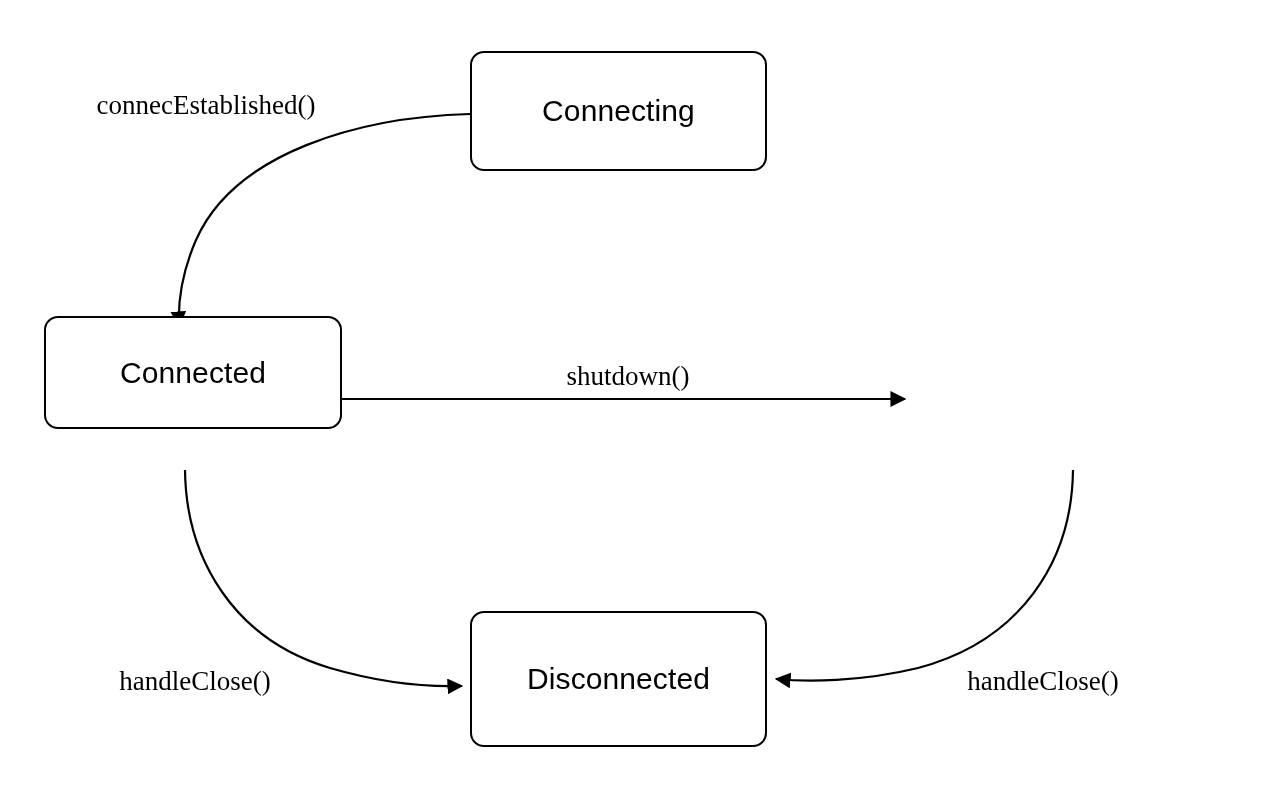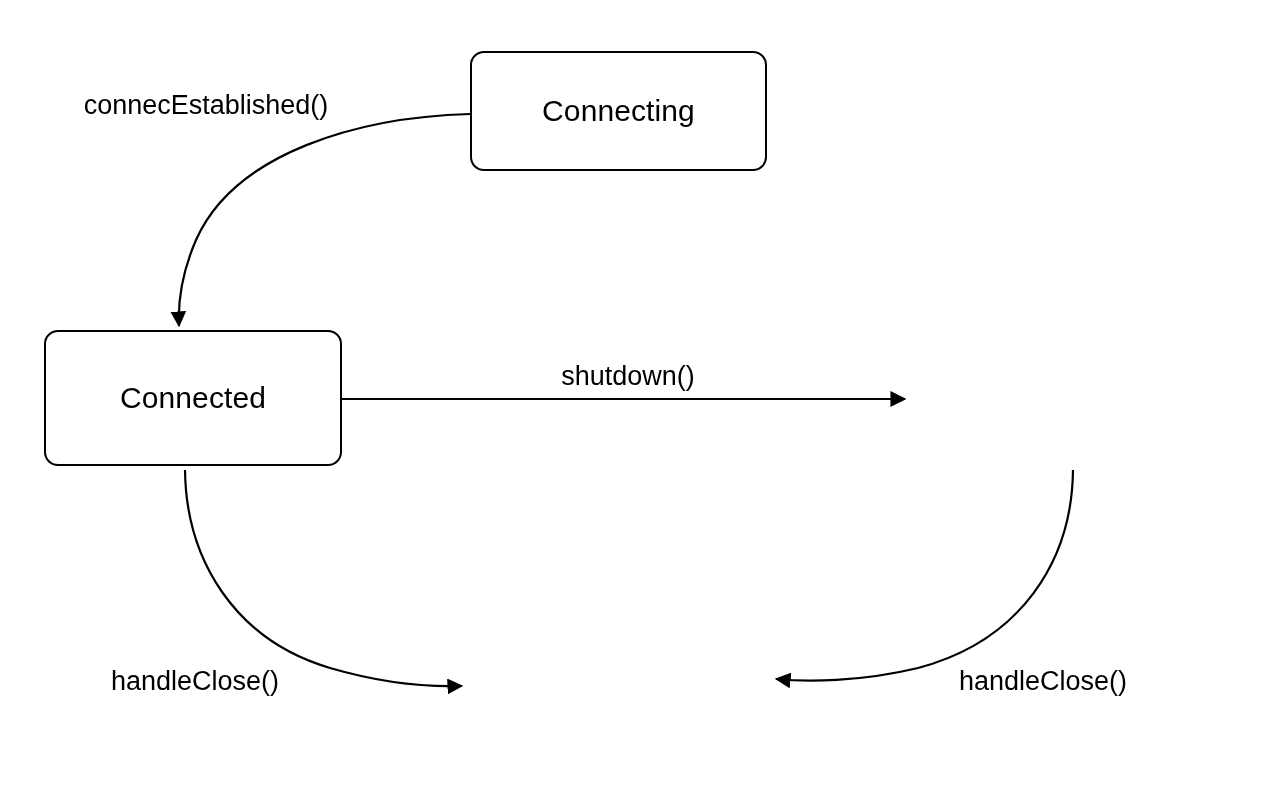--- a/index.html
+++ b/index.html
@@ -40,31 +40,31 @@
   .state-label {
     font-family: "Liberation Sans", sans-serif;
     font-size: 30px;
     line-height: 1;
     letter-spacing: 0.1px;
     color: #000000;
     white-space: nowrap;
   }
   .edge-label {
     position: absolute;
-    font-family: Liberation Sans, sans-serif;
+    font-family: Liberation Serif, serif;
     font-size: 27px;
     line-height: 1;
     color: #000000;
     white-space: nowrap;
     transform: translate(-50%, -50%);
     text-align: right;
   }
   
   #node-connecting    { left: 470px; top: 51px;  width: 297px; height: 120px; }
-  #node-connected     { left: 44px;  top: 330px; width: 298px; height: 136px; }
+  #node-connected     { left: 44px;  top: 316px; width: 298px; height: 113px; }
   #node-disconnecting { left: 913px; top: 334px; width: 297px; height: 136px; }
   #node-disconnected  { left: 470px; top: 611px; width: 297px; height: 136px; }
   
   #label-connec-established { left: 206px; top: 105px; }
   #label-shutdown           { left: 628px; top: 376px; }
   #label-handle-close-left  { left: 195px; top: 681px; }
   #label-handle-close-right { left: 1043px; top: 681px; }
 </style>
 </head>
 <body>
@@ -89,20 +89,23 @@
 
   <div id="node-connecting" class="state-node">
     <span class="state-label">Connecting</span>
   </div>
 
   <div id="node-connected" class="state-node">
     <span class="state-label">Connected</span>
   </div>
 
 
+  <div id="node-disconnected" class="state-node">
+    <span class="state-label">Disconnected</span>
+  </div>
 
   <div id="label-connec-established" class="edge-label">connecEstablished()</div>
 
   <div id="label-shutdown" class="edge-label">shutdown()</div>
 
   <div id="label-handle-close-left" class="edge-label">handleClose()</div>
 
   <div id="label-handle-close-right" class="edge-label">handleClose()</div>
 
 </div>

